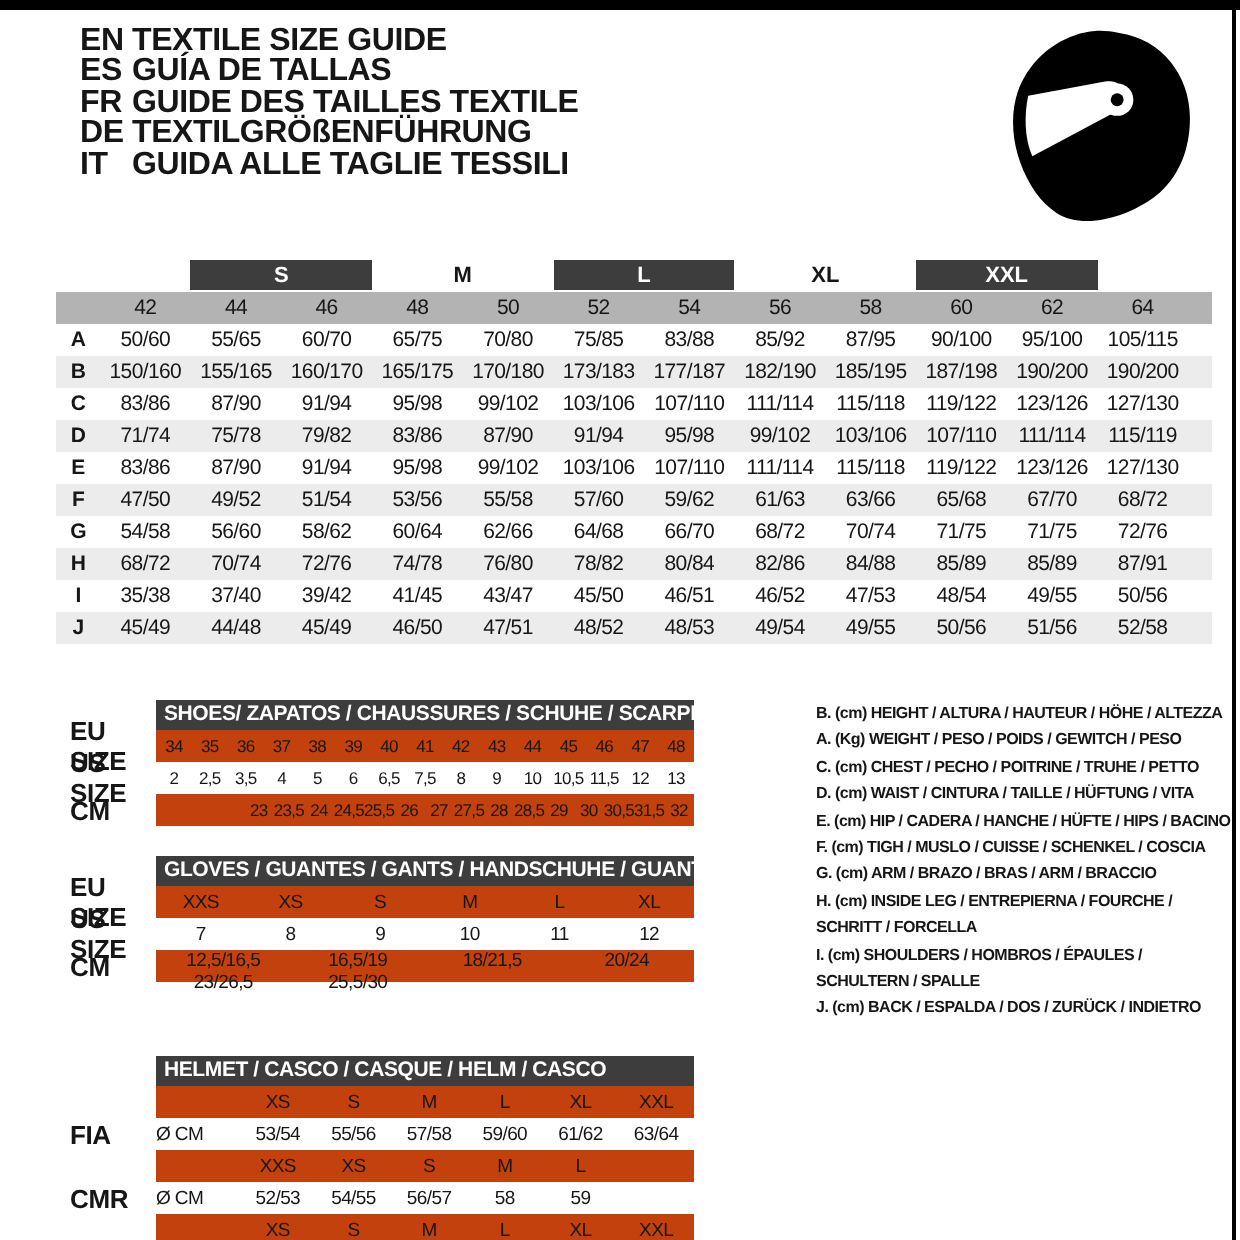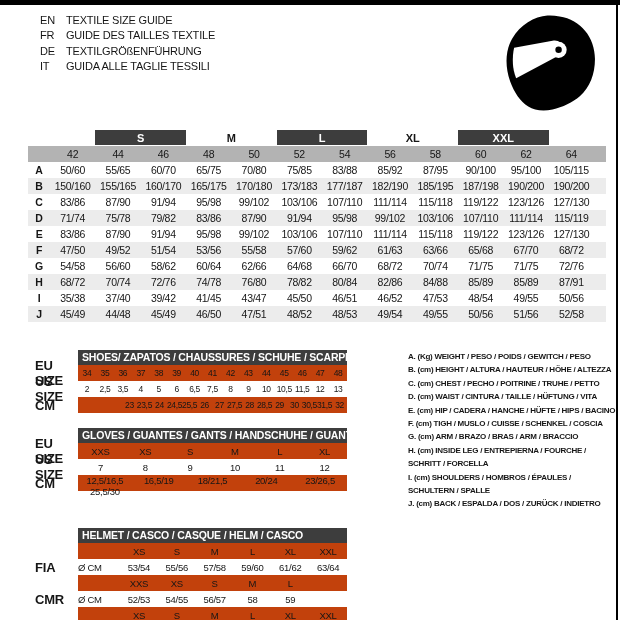--- a/index.html
+++ b/index.html
@@ -5,21 +5,21 @@
   html,body{margin:0;padding:0;}
   body{
     width:620px;height:620px;position:relative;overflow:hidden;background:#ffffff;
     font-family:"Liberation Sans", sans-serif;color:#161616;
   }
   .topbar{position:absolute;top:0;left:0;width:620px;height:5px;background:#000;}
   .rightline{position:absolute;top:0;right:2px;width:2px;height:620px;background:#000;}
 
   
   .langs{position:absolute;left:40px;top:13px;}
-  .lang-row{display:flex;font-weight:400;font-size:11px;line-height:15.4px;letter-spacing:-0.2px;}
+  .lang-row{display:flex;font-weight:700;font-size:16px;line-height:15.4px;letter-spacing:-0.2px;}
   .lang-code{width:26px;}
 
   .helmet-icon{position:absolute;left:502px;top:13px;width:96px;height:102px;}
 
   
   .size-table{position:absolute;left:28px;top:130px;width:578px;}
   .grid13{display:grid;grid-template-columns:22px repeat(12,1fr) 12px;}
   .band-row{height:15px;margin-bottom:1px;}
   .band-cell{grid-row:1;font-weight:700;font-size:11px;height:15px;display:flex;align-items:center;justify-content:center;}
   .band-cell.boxed{background:#3d3d3d;color:#fff;}
@@ -50,20 +50,24 @@
 </head>
 <body>
 
 <div class="topbar"></div>
 <div class="rightline"></div>
 
 <div class="langs">
     <div class="lang-row">
       <span class="lang-code">EN</span>
       <span class="lang-text">TEXTILE SIZE GUIDE</span>
+    </div>
+    <div class="lang-row">
+      <span class="lang-code">ES</span>
+      <span class="lang-text">GUÍA DE TALLAS</span>
     </div>
     <div class="lang-row">
       <span class="lang-code">FR</span>
       <span class="lang-text">GUIDE DES TAILLES TEXTILE</span>
     </div>
     <div class="lang-row">
       <span class="lang-code">DE</span>
       <span class="lang-text">TEXTILGRÖßENFÜHRUNG</span>
     </div>
     <div class="lang-row">
@@ -339,21 +343,21 @@
         <div class="cell">7</div>
         <div class="cell">8</div>
         <div class="cell">9</div>
         <div class="cell">10</div>
         <div class="cell">11</div>
         <div class="cell">12</div>
       </div>
     </div>
     <div class="srow">
       <div class="slabel">CM</div>
-      <div class="svals striped" style="grid-template-columns: repeat(5, 1fr);">
+      <div class="svals striped" style="grid-template-columns: repeat(4, 1fr);">
         <div class="cell">12,5/16,5</div>
         <div class="cell">16,5/19</div>
         <div class="cell">18/21,5</div>
         <div class="cell">20/24</div>
         <div class="cell">23/26,5</div>
         <div class="cell">25,5/30</div>
       </div>
     </div>
   </div>
 
@@ -427,22 +431,22 @@
         <div class="cell">55/56</div>
         <div class="cell">57/58</div>
         <div class="cell">59</div>
         <div class="cell">60</div>
         <div class="cell">61</div>
       </div>
     </div>
   </div>
 
 <div class="legend">
+    <div class="legend-item">B. (cm) HEIGHT / ALTURA / HAUTEUR / HÖHE / ALTEZZA</div>
     <div class="legend-item">A. (Kg) WEIGHT / PESO / POIDS / GEWITCH / PESO</div>
-    <div class="legend-item">B. (cm) HEIGHT / ALTURA / HAUTEUR / HÖHE / ALTEZZA</div>
     <div class="legend-item">C. (cm) CHEST / PECHO / POITRINE / TRUHE / PETTO</div>
     <div class="legend-item">D. (cm) WAIST / CINTURA / TAILLE / HÜFTUNG / VITA</div>
     <div class="legend-item">E. (cm) HIP / CADERA / HANCHE / HÜFTE / HIPS / BACINO</div>
     <div class="legend-item">F. (cm) TIGH / MUSLO / CUISSE / SCHENKEL / COSCIA</div>
     <div class="legend-item">G. (cm) ARM / BRAZO / BRAS / ARM / BRACCIO</div>
     <div class="legend-item">H. (cm) INSIDE LEG / ENTREPIERNA / FOURCHE /
 SCHRITT / FORCELLA</div>
     <div class="legend-item">I. (cm) SHOULDERS / HOMBROS / ÉPAULES /
 SCHULTERN / SPALLE</div>
     <div class="legend-item">J. (cm) BACK / ESPALDA / DOS / ZURÜCK / INDIETRO</div>

